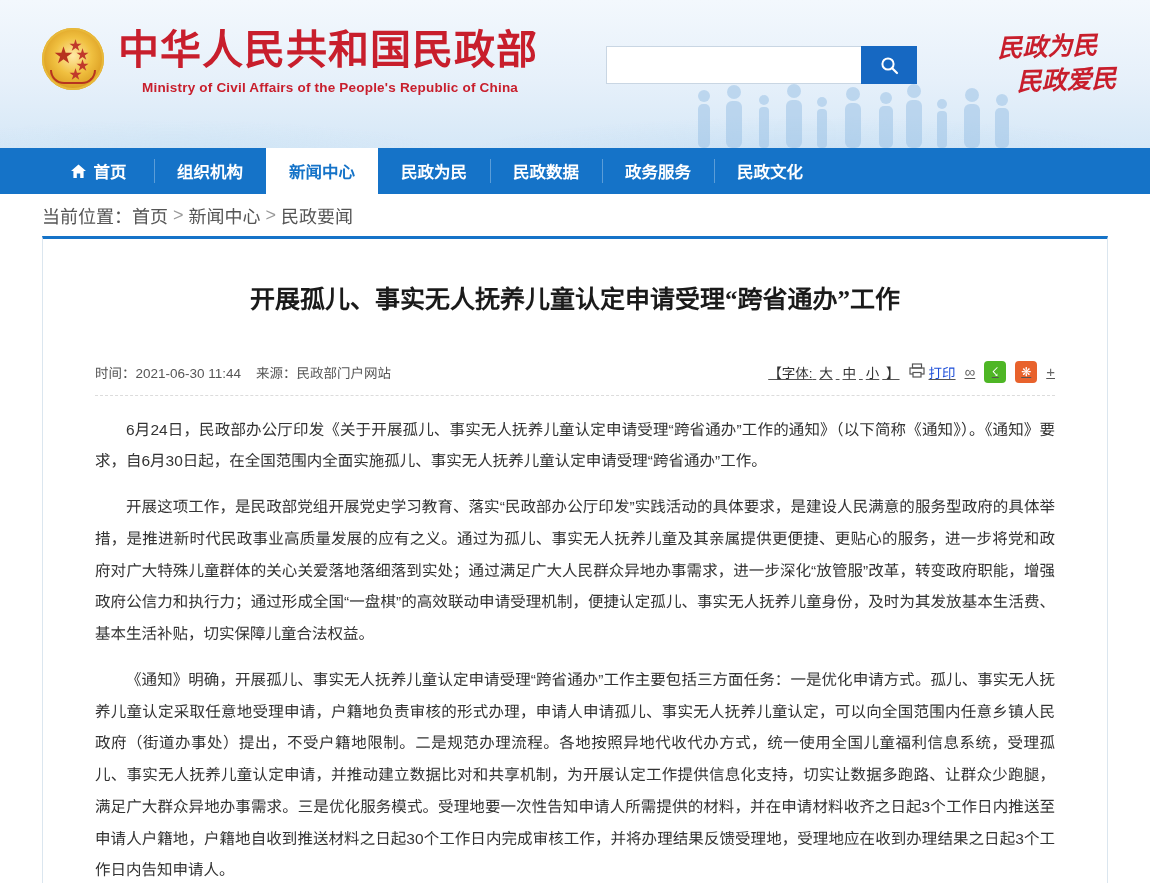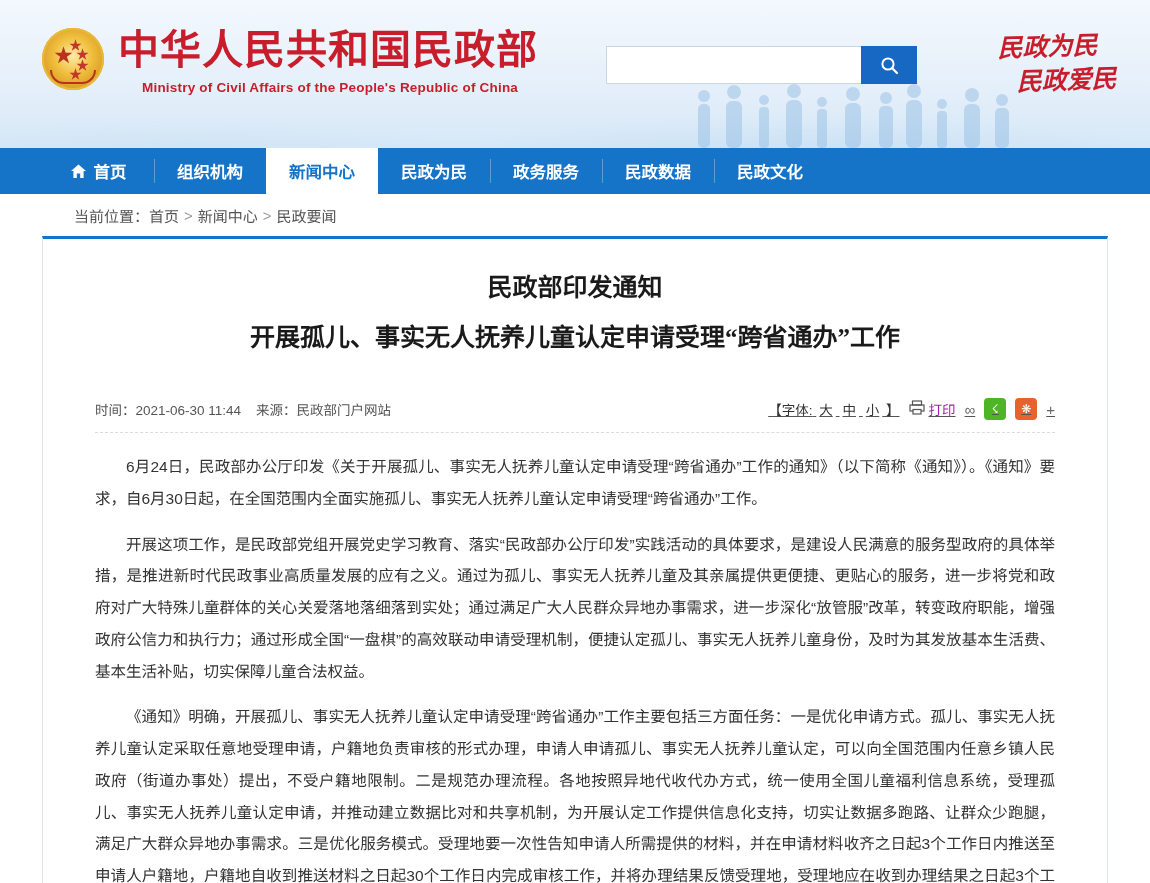--- a/index.html
+++ b/index.html
@@ -171,24 +171,23 @@
   .nav-item.active::before,
   .nav-item.active + .nav-item::before { background: transparent; }
   .home-icon svg { display:block; }
 
   
   .breadcrumb {
     height: 42px;
     display: flex;
     align-items: center;
     padding-left: 42px;
-    font-size: 15px;
+    font-size: 18px;
     color: #555;
     background: #fff;
-    margin-left: 32px;
   }
   .breadcrumb a { color: #555; text-decoration: none; cursor: pointer; }
   .breadcrumb .sep { margin: 0 5px; color: #999; }
 
   
   .content-area {
     padding: 0 42px;
     background: #ffffff;
   }
   .card {
@@ -222,21 +221,21 @@
   .meta-left { white-space: nowrap; }
   .meta-right {
     display: flex;
     align-items: center;
     gap: 9px;
     white-space: nowrap;
     text-decoration: underline;
   }
   .fontsize-group { color:#333; }
   .fontsize-group span.fs { margin: 0 3px; cursor: pointer; }
-  .print-link { display:flex; align-items:center; gap:4px; cursor:pointer; color:#a21caf; }
+  .print-link { display:flex; align-items:center; gap:4px; cursor:pointer; color:#1d4ed8; }
   .share-dot {
     width: 22px; height: 22px;
     border-radius: 4px;
     display: inline-flex;
     align-items: center;
     justify-content: center;
     color: #fff;
     font-size: 12px;
     cursor: pointer;
   }
@@ -334,44 +333,43 @@
   <div class="nav-item">
     <span>组织机构</span>
   </div>
   <div class="nav-item active">
     <span>新闻中心</span>
   </div>
   <div class="nav-item">
     <span>民政为民</span>
   </div>
   <div class="nav-item">
+    <span>民政数据</span>
+  </div>
+  <div class="nav-item">
     <span>政务服务</span>
-  </div>
-  <div class="nav-item">
-    <span>民政数据</span>
   </div>
   <div class="nav-item">
     <span>民政文化</span>
   </div>
 </div>
 
 <div class="breadcrumb">
   <span>当前位置：</span>
   <a>首页</a>
   <span class="sep">&gt;</span>
   <a>新闻中心</a>
   <span class="sep">&gt;</span>
   <a>民政要闻</a>
 </div>
 
 <div class="content-area">
   <div class="card">
 
     <div class="art-title">
-      <div class="l1">民政部印发通知</div>
       <div class="l2">开展孤儿、事实无人抚养儿童认定申请受理“跨省通办”工作</div>
     </div>
 
     <div class="meta-row">
       <div class="meta-left">
         <span>时间：</span><span>2021-06-30 11:44</span>
         &nbsp;&nbsp;&nbsp;<span>来源：</span><span>民政部门户网站</span>
       </div>
       <div class="meta-right">
         <span class="fontsize-group">

